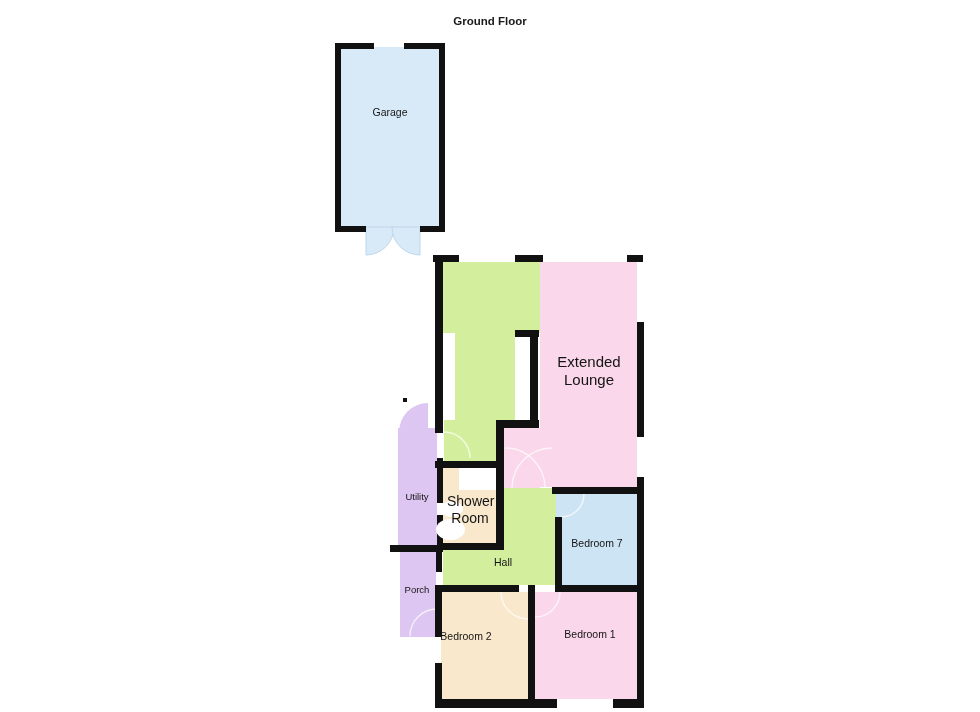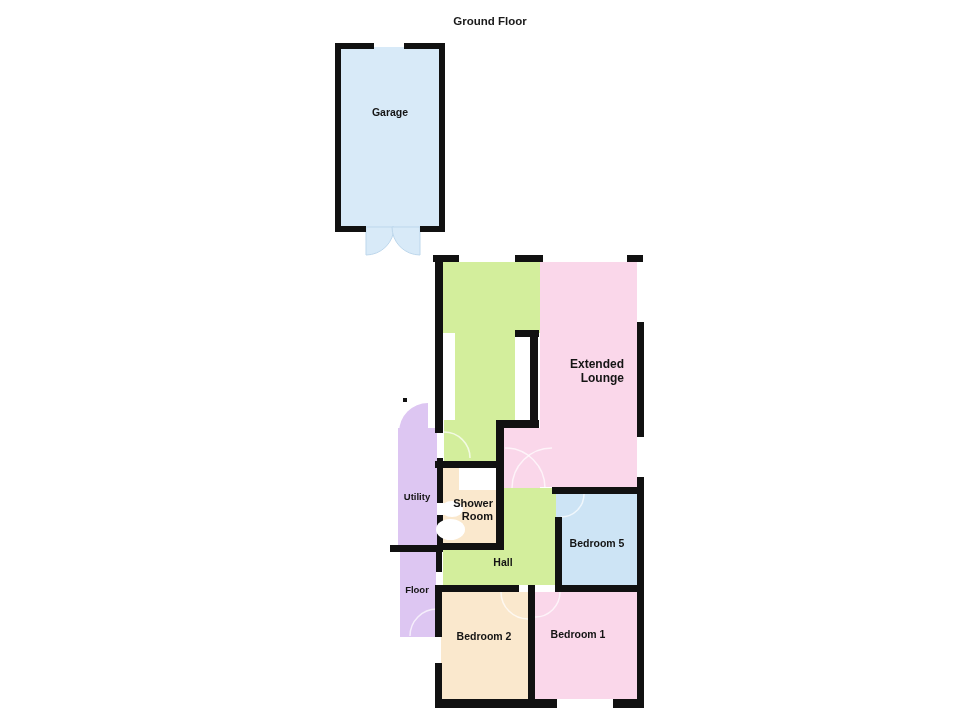--- a/index.html
+++ b/index.html
@@ -4,21 +4,21 @@
 <style>
   html,body{margin:0;padding:0;background:#ffffff;}
   #canvas{position:relative;width:847px;height:712px;background:#fff;overflow:hidden;
           font-family:"Liberation Sans", sans-serif;}
   .fill{position:absolute;z-index:1;}
   .wall{position:absolute;z-index:3;}
   #arcs{position:absolute;left:0;top:0;z-index:2;}
   .fixture{position:absolute;z-index:4;background:#fff;}
   .round{border-radius:50%;}
   .label{position:absolute;z-index:5;transform:translate(-50%,-50%);
-         font-weight:bold;color:#141414;text-align:right;line-height:1.18;
+         font-weight:normal;color:#141414;text-align:center;line-height:1.18;
          white-space:nowrap;}
   .label.wrap{white-space:normal;}
   #title{position:absolute;z-index:5;top:15px;left:0;width:980px;text-align:center;
          font-weight:bold;font-size:11.5px;color:#1a1a1a;}
   .tray{position:absolute;z-index:2;background:#ffffff;}
 </style>
 </head>
 <body>
 
 <div id="canvas">
@@ -108,22 +108,22 @@
   <div class="wall" style="left: 637px; top: 477px; width: 7px; height: 231px; background-color: rgb(17, 17, 17);"></div>
 
   <div class="wall" style="left: 435px; top: 699px; width: 122px; height: 9px; background-color: rgb(17, 17, 17);"></div>
   <div class="wall" style="left: 613px; top: 699px; width: 30px; height: 9px; background-color: rgb(17, 17, 17);"></div>
 
   <div class="fixture round" style="left:441px;top:501px;width:22px;height:16px;"></div>
   <div class="fixture" style="left:437px;top:503px;width:7px;height:12px;"></div>
   <div class="fixture round" style="left:436px;top:519px;width:29px;height:21px;"></div>
 
   <div class="label" style="left:390px;top:112px;font-size:10.5px;">Garage</div>
-  <div class="label wrap" style="left:589px;top:371px;width:70px;font-size:12px;">Extended Lounge</div>
+  <div class="label wrap" style="left:589px;top:371px;width:70px;font-size:15px;">Extended Lounge</div>
   <div class="label" style="left:417px;top:497px;font-size:9.5px;">Utility</div>
-  <div class="label wrap" style="left:470px;top:510px;width:46px;font-size:11px;">Shower Room</div>
+  <div class="label wrap" style="left:470px;top:510px;width:46px;font-size:14px;">Shower Room</div>
   <div class="label" style="left:503px;top:562px;font-size:10.5px;">Hall</div>
-  <div class="label" style="left:597px;top:543px;font-size:10.5px;">Bedroom 5</div>
-  <div class="label" style="left:417px;top:590px;font-size:9.5px;">Floor</div>
-  <div class="label" style="left:484px;top:636px;font-size:10.5px;">Bedroom 2</div>
-  <div class="label" style="left:578px;top:634px;font-size:10.5px;">Bedroom 1</div>
+  <div class="label" style="left:597px;top:543px;font-size:10.5px;">Bedroom 7</div>
+  <div class="label" style="left:417px;top:590px;font-size:9.5px;">Porch</div>
+  <div class="label" style="left:466px;top:636px;font-size:10.5px;">Bedroom 2</div>
+  <div class="label" style="left:590px;top:634px;font-size:10.5px;">Bedroom 1</div>
 
 </div>
 
 </body></html>

